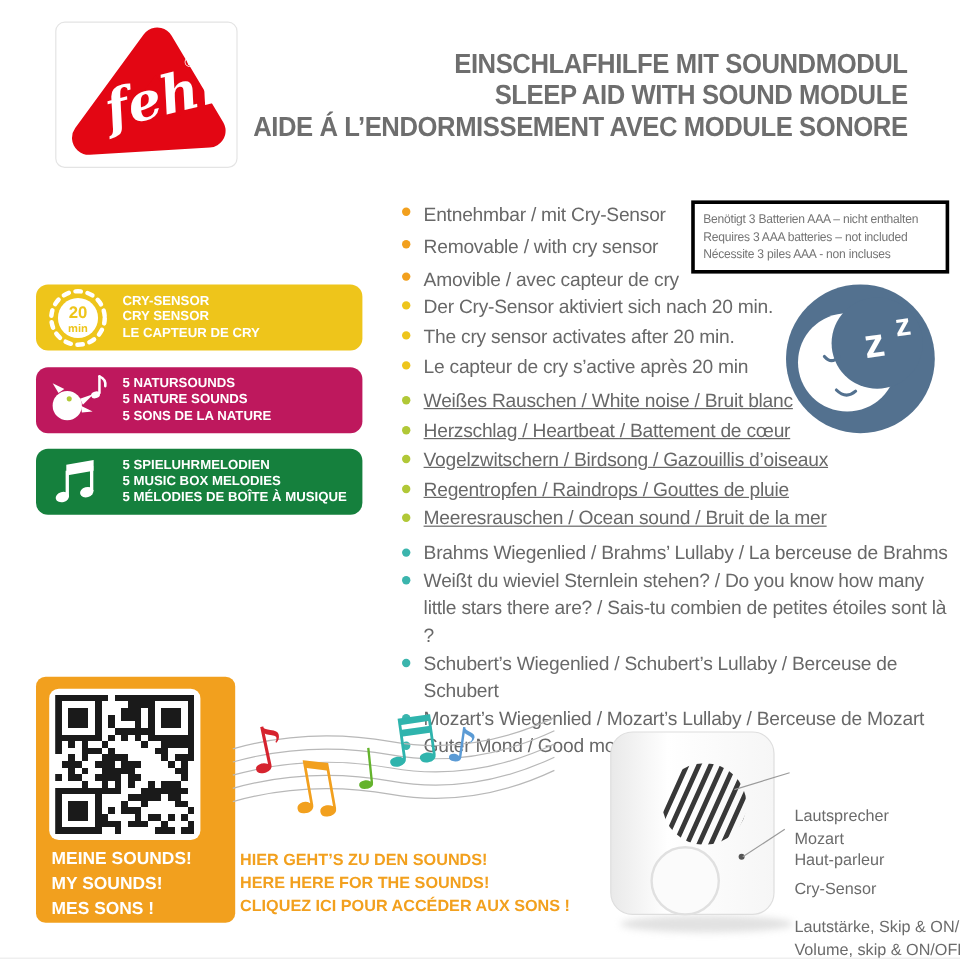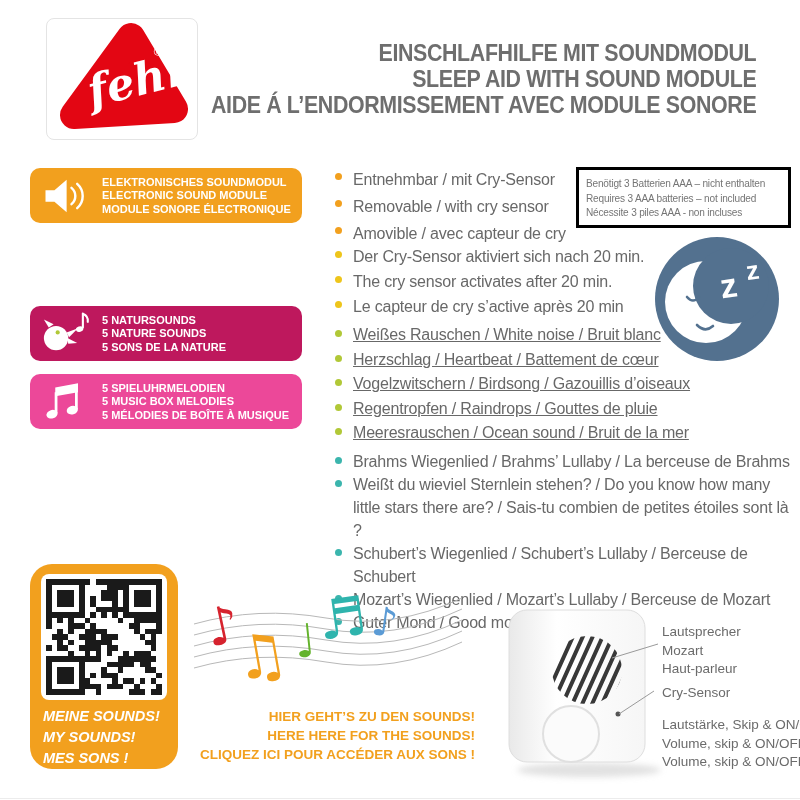--- a/index.html
+++ b/index.html
@@ -23,68 +23,68 @@
   
   .banner { position:absolute; left:30px; width:272px; height:55px; border-radius:10px;
     color:#fff; }
   .banner .btxt { position:absolute; left:72px; top:50%; transform:translateY(-50%);
     font-weight:bold; font-size:11px; line-height:13.5px; letter-spacing:0; }
   .banner .bl { white-space:nowrap; }
   .banner .bicon { position:absolute; left:9px; top:50%; transform:translateY(-50%); width:52px; height:52px; }
   .banner-1 { top:168px; background:#f2a01e; }
   .banner-2 { top:237px; background:#eec51b; }
   .banner-3 { top:306px; background:#be185d; }
-  .banner-4 { top:374px; background:#ec4899; }
+  .banner-4 { top:374px; background:#15803d; }
 
   
   .battery-note { position:absolute; left:576px; top:167px; width:215px; border:3px solid #000000;
     padding:6px 7px 5px 7px; font-size:10.5px; line-height:14.5px; color:#757575; letter-spacing:-0.2px; }
   .battery-note .bn { display:block; white-space:nowrap; transform:scaleX(.96); transform-origin:0 50%; }
 
   
   .bgroup { position:absolute; left:335px; list-style:none; font-size:16px; letter-spacing:-0.2px; color:#686868; }
   .bgroup li { position:relative; padding-left:18px; }
   .bgroup li::before { content:""; position:absolute; left:0; top:.45em; width:7px; height:7px; border-radius:50%;
     background:var(--dot); }
   .bg-1 { top:166px; width:250px; line-height:27px; --dot:#f2a01e; }
   .bg-2 { top:244px; width:330px; line-height:25px; --dot:#eec51b; }
   .bg-3 { top:323px; width:440px; line-height:24.5px;text-decoration:underline; --dot:#b1c837; }
   .bg-4 { top:450px; width:458px; line-height:23px; --dot:#3bb5ad; }
 
   
   .moon { position:absolute; left:654px; top:236px; width:126px; height:126px; }
 
   
-  .qr-block { position:absolute; left:30px; top:564px; width:148px; height:205px;
-    background:#f2a01e; border-radius:22px;font-style:italic; }
+  .qr-block { position:absolute; left:30px; top:564px; width:166px; height:205px;
+    background:#f2a01e; border-radius:8px; }
   .qr-white { position:absolute; left:11px; top:10px; width:126px; height:126px; background:#fff; border-radius:8px; }
   .qr-white svg { position:absolute; left:5px; top:5px; width:116px; height:116px; }
   .qr-labels { position:absolute; left:13px; top:142px; color:#fff; font-weight:bold;
     font-size:14.5px; line-height:21px; }
   .qr-labels div { white-space:nowrap; }
 
   
   .notes-wrap { position:absolute; left:190px; top:592px; width:275px; height:112px; }
   .notes-wrap svg { position:absolute; left:0; top:0; }
   .note-glyph { position:absolute; font-family:"DejaVu Sans", sans-serif; line-height:1; font-weight:bold; }
   .ng-1 { left:16px; top:8px;  font-size:52px; color:#d6232e; transform:rotate(-12deg); }
   .ng-2 { left:44px; top:34px; font-size:60px; color:#f2a01e; transform:rotate(-10deg); }
   .ng-3 { left:104px; top:26px; font-size:46px; color:#64b32c; transform:rotate(-6deg); }
   .ng-4 { left:128px; top:0px;  font-size:54px; color:#2fb4ad; transform:rotate(-8deg); }
   .ng-5 { left:182px; top:10px; font-size:40px; color:#5b9bd5; transform:rotate(8deg); }
 
   
   .cta { position:absolute; left:200px; top:707px; color:#f2a01e; font-weight:bold;
     font-size:13.5px; line-height:19px; letter-spacing:0; }
-  .cta div { white-space:nowrap;text-align:right; }
+  .cta div { white-space:nowrap; }
 
   
   .device { position:absolute; left:497px; top:598px; width:170px; height:190px; }
   .leaders { position:absolute; left:490px; top:595px; width:310px; height:200px; pointer-events:none; }
-  .dev-label { position:absolute; left:662px; color:#6b6b6b; font-size:13.5px; line-height:18.5px; }
+  .dev-label { position:absolute; left:662px; color:#6b6b6b; font-size:13.5px; line-height:18.5px;margin-top:48px; }
   .lbl-speaker { top:623px; }
   .lbl-cry { top:684px; }
   .lbl-controls { top:716px; }
   .dev-label div { white-space:nowrap; }
 </style>
 </head>
 <body>
 
 <div class="page">
 
@@ -97,33 +97,34 @@
       </g>
     </svg>
   </div>
 
   <div class="title">
     <span class="tl">EINSCHLAFHILFE MIT SOUNDMODUL</span>
     <span class="tl">SLEEP AID WITH SOUND MODULE</span>
     <span class="tl">AIDE Á L’ENDORMISSEMENT AVEC MODULE SONORE</span>
   </div>
 
-  <div class="banner banner-1">
-    <svg class="bicon" viewBox="0 0 64 56">
-      <path d="M8 21 h11 l15 -13 v40 l-15 -13 H8 Z" fill="#fff"></path>
-      <path d="M40 18 a13 13 0 0 1 0 20" fill="none" stroke="#fff" stroke-width="3" stroke-linecap="round"></path>
-      <path d="M47 13 a20 20 0 0 1 0 30" fill="none" stroke="#fff" stroke-width="3" stroke-linecap="round"></path>
+
+  <div class="banner banner-2">
+    <svg class="bicon" viewBox="0 0 56 56">
+      <circle cx="28" cy="28" r="24" fill="none" stroke="#fff" stroke-width="4" stroke-dasharray="5 6" stroke-linecap="round"></circle>
+      <circle cx="28" cy="28" r="18" fill="#fff"></circle>
+      <text x="28" y="28" text-anchor="middle" font-family="Liberation Sans, sans-serif" font-weight="bold" font-size="15" fill="#eec51b">20</text>
+      <text x="28" y="41" text-anchor="middle" font-family="Liberation Sans, sans-serif" font-weight="bold" font-size="10" fill="#eec51b">min</text>
     </svg>
     <div class="btxt">
-      <div class="bl">ELEKTRONISCHES SOUNDMODUL</div>
-      <div class="bl">ELECTRONIC SOUND MODULE</div>
-      <div class="bl">MODULE SONORE ÉLECTRONIQUE</div>
+      <div class="bl">CRY-SENSOR</div>
+      <div class="bl">CRY SENSOR</div>
+      <div class="bl">LE CAPTEUR DE CRY</div>
     </div>
   </div>
-
 
   <div class="banner banner-3">
     <svg class="bicon" viewBox="0 0 64 56">
       <circle cx="21" cy="33" r="15" fill="#fff"></circle>
       <path d="M12 20 L6 10 L18 16 Z" fill="#fff"></path>
       <path d="M34 26 L48 21 L37 32 Z" fill="#fff"></path>
       <path d="M35 33 L47 39 L36 40 Z" fill="#fff"></path>
       <circle cx="23" cy="26" r="2.6" fill="#b1c837"></circle>
       <ellipse cx="50" cy="22" rx="4.6" ry="3.4" fill="#fff" transform="rotate(-18 50 22)"></ellipse>
       <path d="M54 20 L54 3" stroke="#fff" stroke-width="2.6" stroke-linecap="round"></path>

